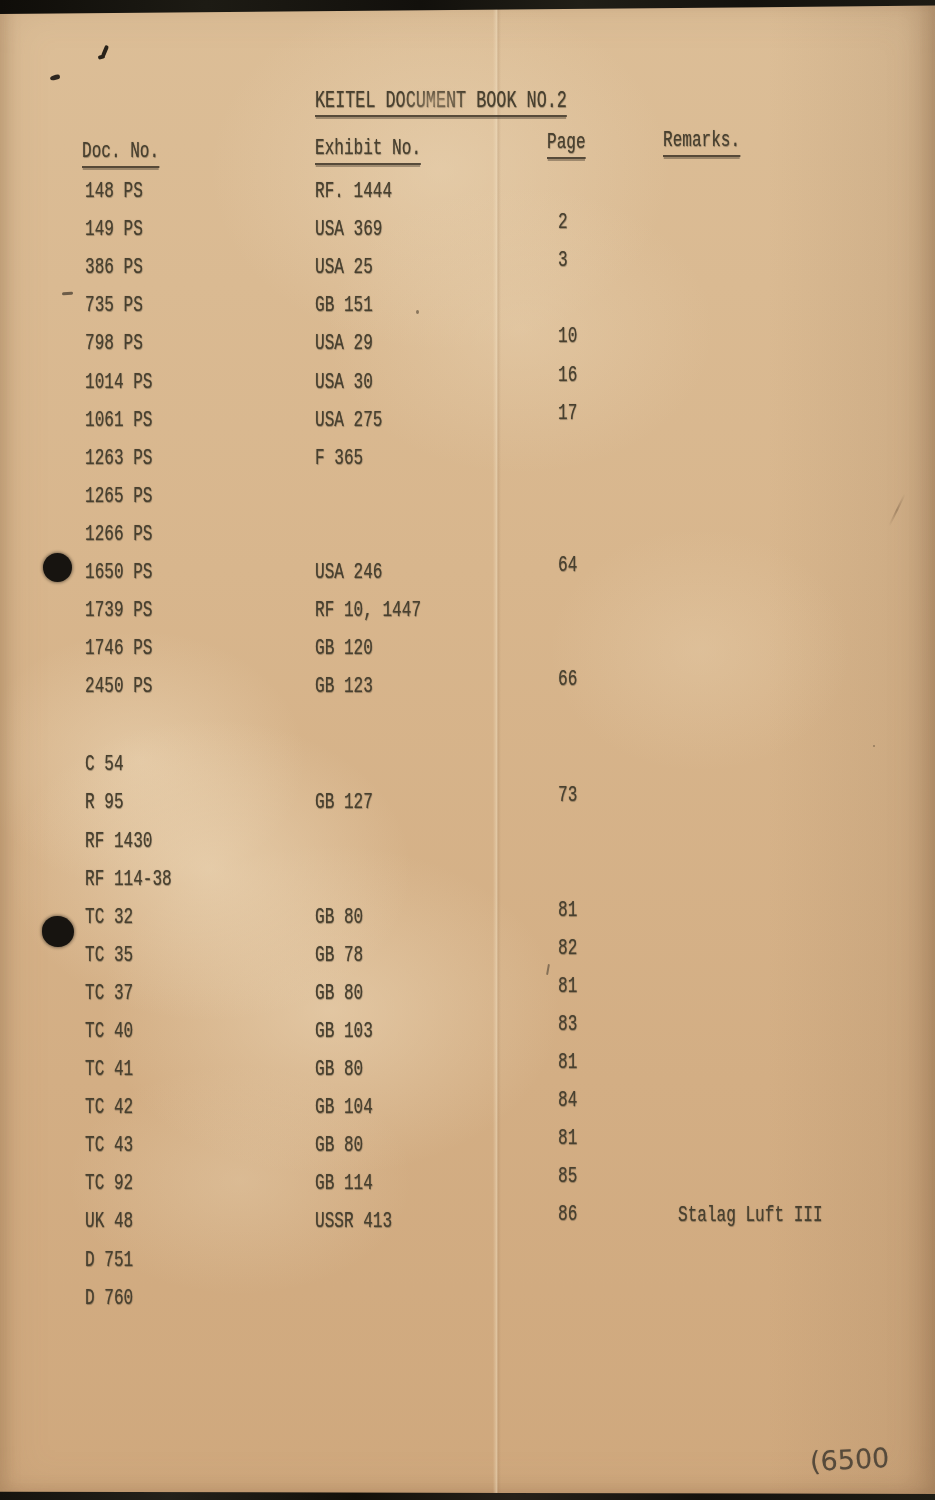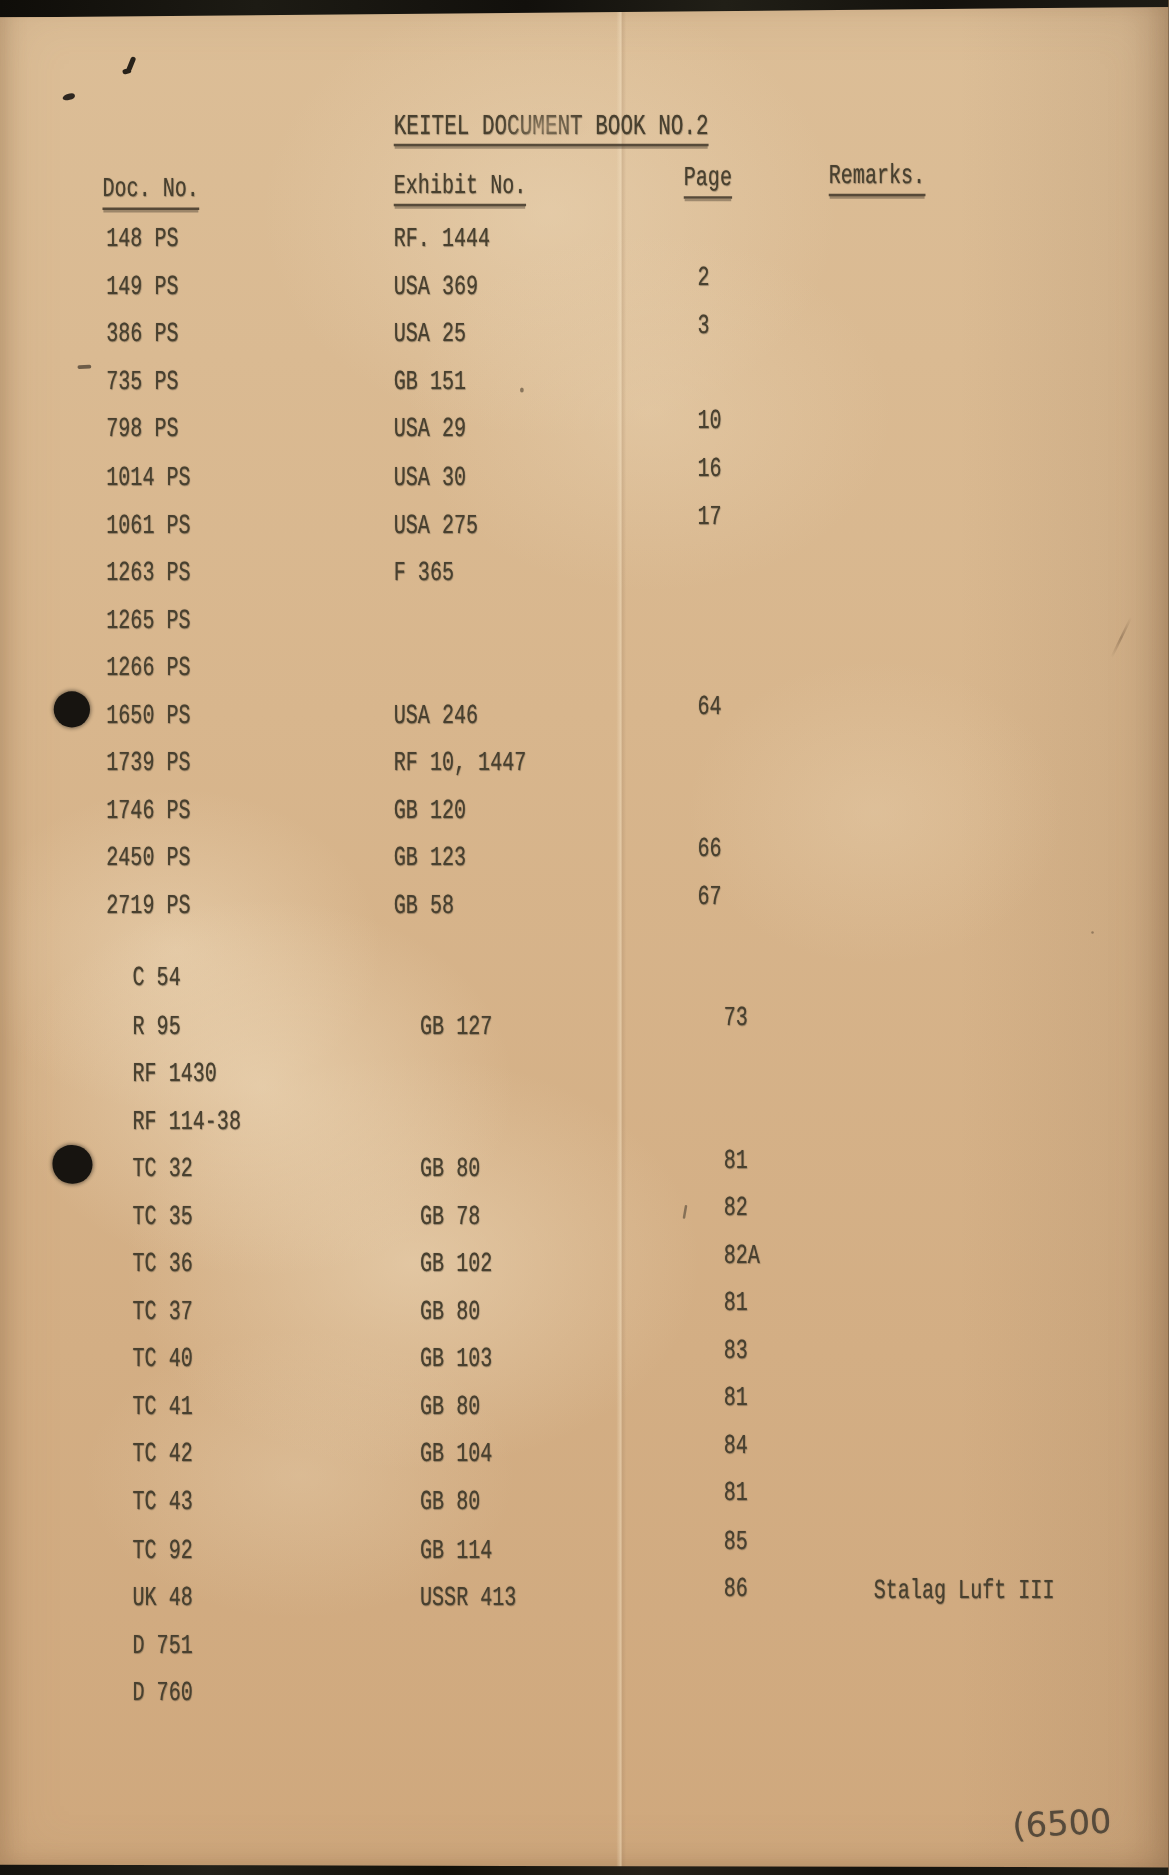--- a/index.html
+++ b/index.html
@@ -46,21 +46,21 @@
     padding-bottom:1px;
     box-shadow:0 3px 0 -1px rgba(62,53,40,.4);
   }
   .title{left:315px;top:88px;font-size:23px;}
   .h-doc{left:82px;top:139px;}
   .h-exh{left:315px;top:136px;}
   .h-page{left:547px;top:130px;}
   .h-rem{left:663px;top:128px;}
   
   .tbody{position:absolute;left:0;top:173px;width:935px;z-index:2;}
-  .section2{margin-top:20px;padding-left:21px;}
+  .section2{margin-top:40px;}
   .row{position:relative;height:38.1px;}
   .cell{
     position:absolute;top:50%;
     font-family:"Liberation Mono","DejaVu Sans Mono",monospace;
     font-size:22px;line-height:26px;
     color:#48402f;
     transform:translateY(-50%) scaleX(.73);
     transform-origin:0 50%;
     white-space:pre;
     text-shadow:.6px .8px .8px rgba(70,60,46,.4), 0 0 1px rgba(74,65,54,.5);
@@ -218,26 +218,20 @@
           <span class="cell col-exhibit">GB 120</span>
           <span class="cell col-page"></span>
           <span class="cell col-remarks"></span>
         </div>
         <div class="row">
           <span class="cell col-doc">2450 PS</span>
           <span class="cell col-exhibit">GB 123</span>
           <span class="cell col-page">66</span>
           <span class="cell col-remarks"></span>
         </div>
-        <div class="row">
-          <span class="cell col-doc">2719 PS</span>
-          <span class="cell col-exhibit">GB 58</span>
-          <span class="cell col-page">67</span>
-          <span class="cell col-remarks"></span>
-        </div>
       </div>
       <div class="section section2">
         <div class="row">
           <span class="cell col-doc">C 54</span>
           <span class="cell col-exhibit"></span>
           <span class="cell col-page"></span>
           <span class="cell col-remarks"></span>
         </div>
         <div class="row">
           <span class="cell col-doc">R 95</span>
@@ -260,26 +254,20 @@
         <div class="row">
           <span class="cell col-doc">TC 32</span>
           <span class="cell col-exhibit">GB 80</span>
           <span class="cell col-page">81</span>
           <span class="cell col-remarks"></span>
         </div>
         <div class="row">
           <span class="cell col-doc">TC 35</span>
           <span class="cell col-exhibit">GB 78</span>
           <span class="cell col-page">82</span>
-          <span class="cell col-remarks"></span>
-        </div>
-        <div class="row">
-          <span class="cell col-doc">TC 36</span>
-          <span class="cell col-exhibit">GB 102</span>
-          <span class="cell col-page">82A</span>
           <span class="cell col-remarks"></span>
         </div>
         <div class="row">
           <span class="cell col-doc">TC 37</span>
           <span class="cell col-exhibit">GB 80</span>
           <span class="cell col-page">81</span>
           <span class="cell col-remarks"></span>
         </div>
         <div class="row">
           <span class="cell col-doc">TC 40</span>

